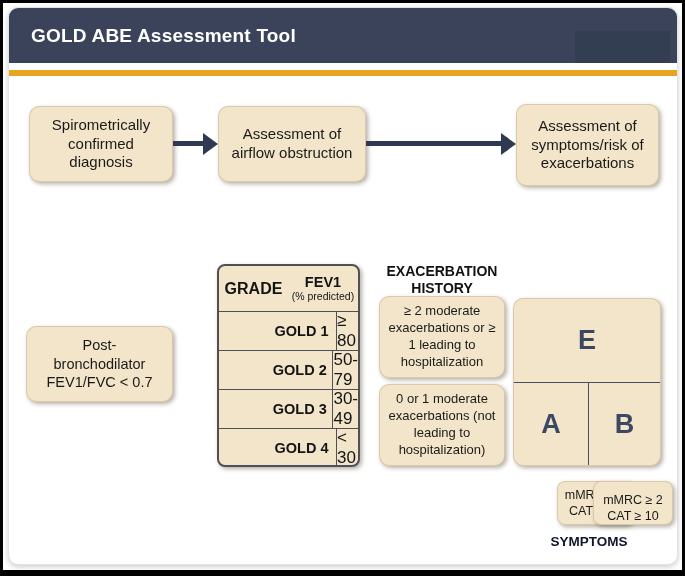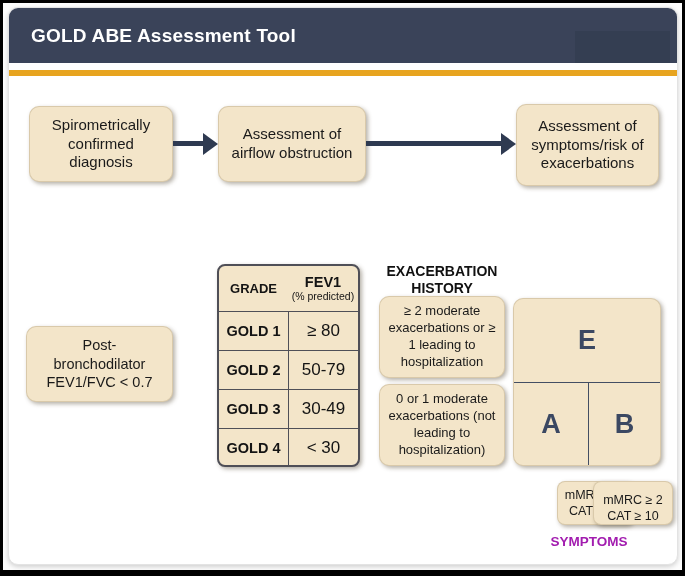--- a/index.html
+++ b/index.html
@@ -79,27 +79,28 @@
     border: 2px solid #4F4F57;
     border-radius: 8px;
     box-shadow: 2px 2px 4px rgba(90,80,60,0.45);
     box-sizing: border-box;
     color: #141414;
   }
   .t-header {
     height: 45px; display: flex; align-items: center;
     border-bottom: 1.5px solid #4F4F57;
   }
-  .t-header .c1 { width: 69px; text-align: center; font-weight: bold; font-size: 13px; }
+  .t-header .c1 { width: 69px; text-align: center; font-weight: bold; font-size: 16px; }
   .t-header .c2 { flex: 1; text-align: center; line-height: 1.05; }
   .t-header .c2 .big { font-weight: bold; font-size: 14.5px; }
   .t-header .c2 .small { font-size: 10.5px; }
   .t-row {
     height: 38px; display: flex; align-items: stretch;
     border-bottom: 1.5px solid #4F4F57;
+    padding-left: 48px;
   }
   .t-row:last-child { border-bottom: none; }
   .t-row .c1 {
     width: 69px; display: flex; align-items: center; justify-content: center;
     font-weight: bold; font-size: 14.5px;
     border-right: 1.5px solid #4F4F57;
   }
   .t-row .c2 { flex: 1; display: flex; align-items: center; justify-content: center; font-size: 17px; }
 
   .exac-heading {
@@ -125,21 +126,21 @@
   .cell-e { left: 0; top: 0; width: 146px; height: 83px; border-bottom: 1.5px solid #434E63; }
   .cell-a { left: 0; top: 84px; width: 74px; height: 82px; border-right: 1.5px solid #434E63; }
   .cell-b { left: 75px; top: 84px; width: 71px; height: 82px; }
 
   .mmrc { position: absolute; top: 473px; height: 44px; font-size: 12.5px; line-height: 1.3; flex-direction: column; border-radius: 8px; }
   .mmrc1 { left: 504px; width: 76px; margin-left: 44px; }
   .mmrc2 { left: 584px; width: 80px; justify-content: flex-end; }
 
   .symptoms-heading {
     position: absolute; left: 504px; top: 526px; width: 152px;
-    text-align: center; font-weight: bold; font-size: 13.5px; color: #a21caf;
+    text-align: center; font-weight: bold; font-size: 13.5px; color: #0f172a;
   }
 </style>
 </head>
 <body>
 
 <div class="frame">
   <div class="card">
 
     <div class="titlebar">
       <div class="title">GOLD ABE Assessment Tool</div>

